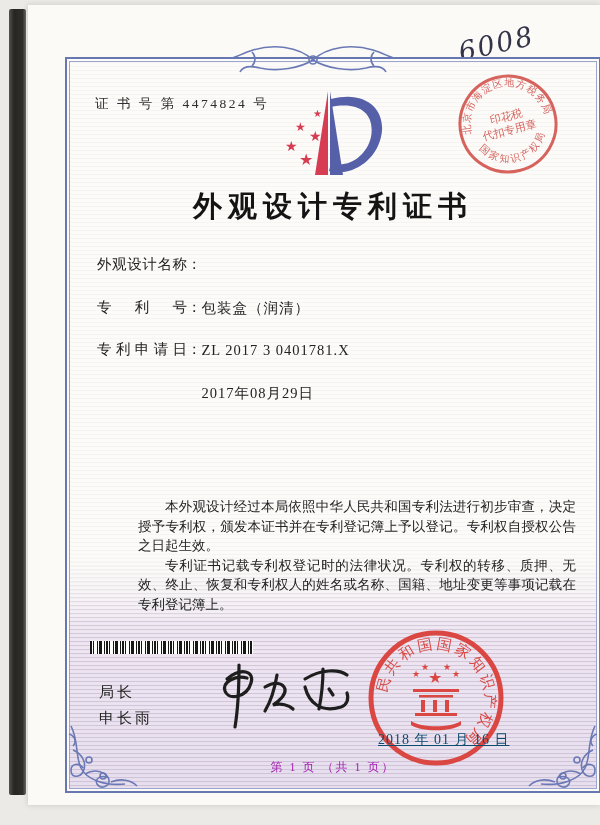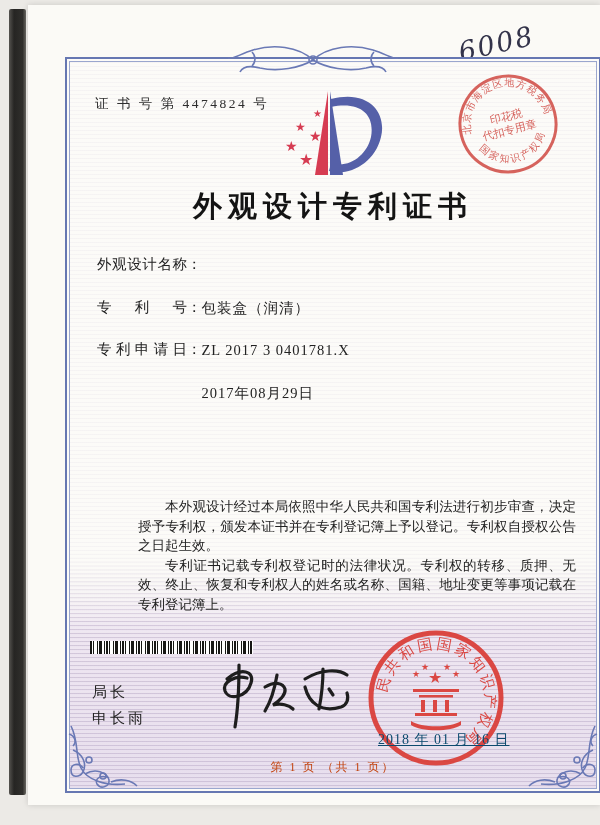--- a/index.html
+++ b/index.html
@@ -34,29 +34,29 @@
   .fcolon{display:inline-block;vertical-align:top;}
   .fvalue{display:inline-block;letter-spacing:1px;vertical-align:top;margin-top:44px;}
   .bodytext{position:absolute;left:23px;right:23px;top:438px;
             font-size:13.5px;line-height:19.5px;color:#222;text-align:justify;margin-left:48px;}
   .bodytext p{margin:0;text-indent:2em;}
   .barcode{position:absolute;left:23px;top:582px;width:163px;height:13px;
            background:repeating-linear-gradient(90deg,
              #171715 0 2px,#fff 2px 3px,#171715 3px 4px,#fff 4px 7px,
              #171715 7px 8px,#fff 8px 9px,#171715 9px 12px,#fff 12px 14px,
              #171715 14px 15px,#fff 15px 16px);}
-  .director{position:absolute;left:25px;top:620px;font-size:15px;color:#222;
+  .director{position:absolute;left:32px;top:620px;font-size:15px;color:#222;
             line-height:26px;letter-spacing:3px;}
   .signature{position:absolute;left:138px;top:598px;width:150px;height:76px;}
   .seal{position:absolute;left:298px;top:568px;width:142px;height:142px;
         mix-blend-mode:multiply;opacity:0.92;}
   .issue-date{position:absolute;left:311px;top:672px;font-size:14px;color:#0c4a6e;
               letter-spacing:1px;z-index:5;text-decoration:underline;}
   .page-footer{position:absolute;left:0;top:700px;width:100%;text-align:center;
-               font-size:12px;color:#c2410c;letter-spacing:2px;}
+               font-size:12px;color:#a21caf;letter-spacing:2px;}
   .top-ornament{position:absolute;left:218px;top:38px;width:190px;height:42px;}
   .corner{position:absolute;width:76px;height:76px;}
   .tax-stamp{position:absolute;left:452px;top:68px;width:112px;height:112px;
              transform:rotate(-14deg);mix-blend-mode:multiply;opacity:0.85;}
   .hand-number{position:absolute;left:458px;top:28px;font-size:27px;color:#33334a;
                font-style:italic;transform:rotate(-13deg);letter-spacing:2px;
                font-family:"DejaVu Serif",serif;}
   .content{position:absolute;inset:0;z-index:2;}
 </style>
 </head>

